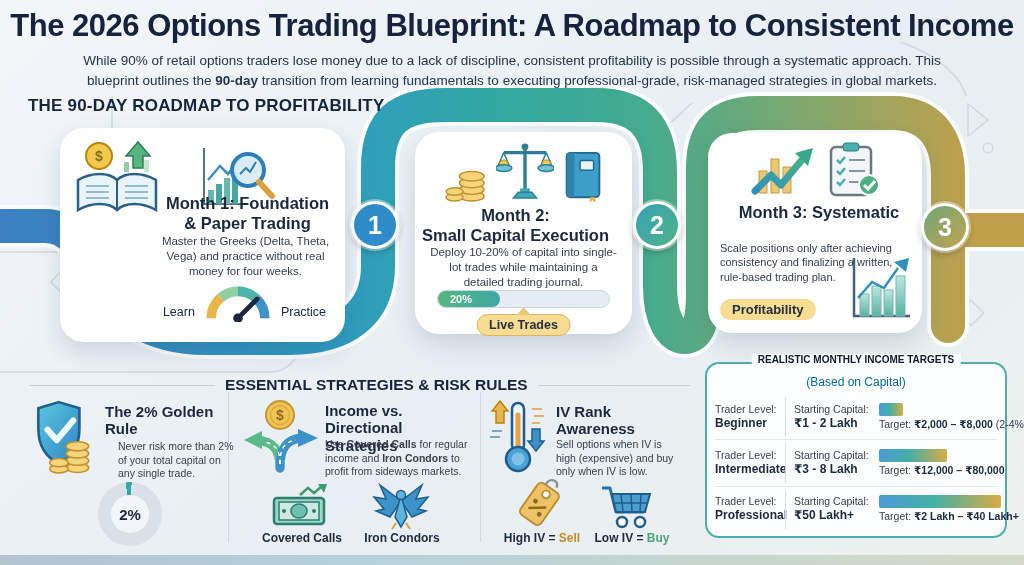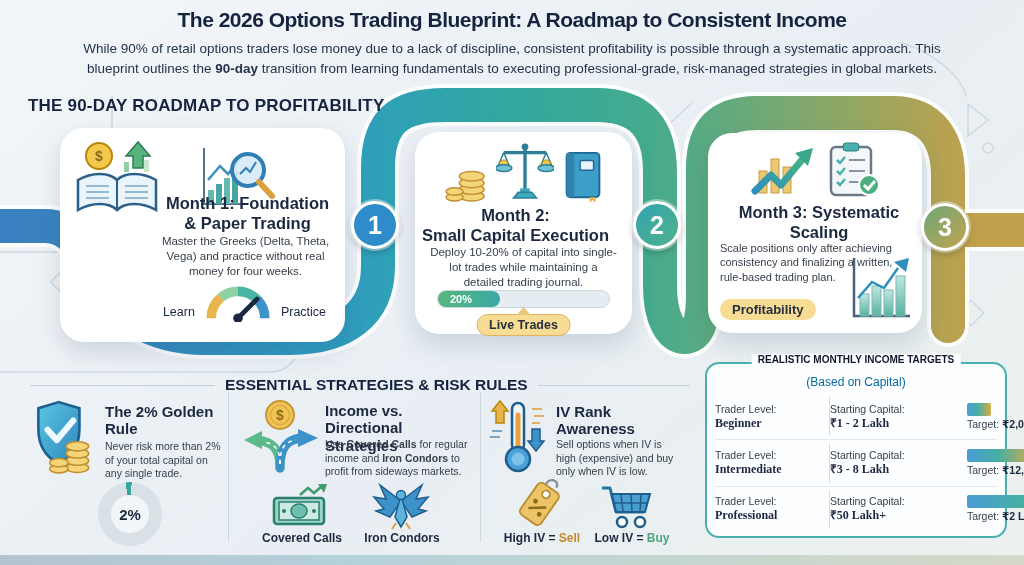--- a/index.html
+++ b/index.html
@@ -3,21 +3,21 @@
 <meta charset="utf-8">
 <style>
   html,body{margin:0;padding:0;background:#dfe6ec;}
   #stage{position:relative;width:1024px;height:565px;overflow:hidden;
     font-family:"Liberation Sans","DejaVu Sans",sans-serif;
     background:linear-gradient(140deg,#f3f6f9 0%,#e8eef3 55%,#ecf1ee 100%);}
   [data-name]{box-sizing:border-box;}
 
   
   .header{position:absolute;top:8px;left:0;right:0;text-align:center;z-index:5;}
-  .main-title{margin:0;font-size:21px;font-weight:bold;color:#16233f;letter-spacing:-.5px;}
+  .main-title{margin:0;font-size:31px;font-weight:bold;color:#16233f;letter-spacing:-.5px;}
   .intro{margin:7px auto 0;max-width:880px;font-size:13.5px;line-height:1.45;color:#23344a;}
 
   
   .roadmap-title{position:absolute;left:28px;top:96px;font-size:17px;font-weight:bold;color:#16233f;letter-spacing:.2px;z-index:5;}
   #roadsvg{position:absolute;left:0;top:0;z-index:1;}
   .card{position:absolute;background:#fff;border-radius:24px;box-shadow:0 10px 24px rgba(30,60,90,.16);z-index:3;}
   #card1{left:60px;top:128px;width:285px;height:214px;}
   #card2{left:415px;top:132px;width:217px;height:202px;}
   #card3{left:708px;top:133px;width:214px;height:200px;}
   .card-title{font-size:16.5px;font-weight:bold;color:#1b2840;line-height:1.2;text-align:center;}
@@ -66,25 +66,25 @@
   .donut-label{position:absolute;inset:0;display:flex;align-items:center;justify-content:center;
     font-size:15px;font-weight:bold;color:#1b2840;}
 
   
   .panel{position:absolute;left:705px;top:362px;width:302px;height:176px;background:#fdfeff;
     border:2px solid #49b0ad;border-radius:14px;z-index:5;}
   .panel-title{position:absolute;top:-10px;left:50%;transform:translateX(-50%);background:#fdfeff;
     padding:0 6px;font-size:10px;font-weight:bold;color:#0f172a;white-space:nowrap;}
   .panel-sub{position:absolute;top:11px;left:0;right:0;text-align:center;font-size:12px;color:#0369a1;}
   .rows{position:absolute;top:30px;left:8px;right:8px;bottom:4px;display:flex;flex-direction:column;}
-  .trow{flex:1;display:grid;grid-template-columns:70px 88px 1fr;align-items:center;padding:3px 0;gap:44px;}
+  .trow{flex:1;display:grid;grid-template-columns:70px 88px 1fr;align-items:center;padding:3px 0;}
   .trow + .trow{border-top:1px solid #e0e8ed;}
   .tcell{font-size:10.5px;color:#37404b;line-height:1.25;}
-  .tcell .val{font-size:12px;font-weight:bold;color:#1b2840;display:block;font-family:Liberation Serif, serif;}
-  .tcell.cap{border-left:1px solid #d5dde3;height:100%;display:flex;flex-direction:column;justify-content:center;}
+  .tcell .val{font-size:12px;font-weight:bold;color:#1b2840;display:block;}
+  .tcell.cap{border-left:1px solid #d5dde3;padding-left:8px;height:100%;display:flex;flex-direction:column;justify-content:center;}
   .tcell.tgt{display:flex;flex-direction:column;align-items:flex-start;gap:2px;padding-left:6px;}
   .tbar{height:13px;border-radius:2px;background:linear-gradient(90deg,#4a9bd5 0%,#45b0a4 45%,#d9ab45 100%);}
   .tgt-text{font-size:10.5px;color:#37404b;white-space:nowrap;}
   .tgt-text b{color:#1b2840;}
 
   .bottom-band{position:absolute;left:0;right:0;bottom:0;height:10px;z-index:6;opacity:.5;
     background:linear-gradient(90deg,#7d95ad,#7fb3c4,#9fbcae,#bdbfa2);}
 </style>
 </head>
 <body>
@@ -254,21 +254,20 @@
         </g>
         <g stroke="#8895a3" stroke-width="2">
             <path d="M22 19 H38 M22 30 H38 M22 41 H34"></path>
           </g>
         <circle cx="42" cy="44" r="10" fill="#4caf7d" stroke="#fff" stroke-width="2"></circle>
         <path d="M37 44 l4 4 l7 -8" stroke="#fff" stroke-width="3" fill="none"></path>
       </svg>
     </div>
     <div class="abs card-title c3-title" data-name="month-3-title">
       <div data-name="month-3-title-line1">Month 3: Systematic</div>
-      <div data-name="month-3-title-line2">Scaling</div>
     </div>
     <div class="abs card-body c3-body" data-name="month-3-body">Scale positions only after achieving consistency and finalizing a written, rule-based trading plan.</div>
     <svg class="abs c3-chart" width="66" height="72" viewBox="0 0 66 70" data-name="mini-bar-chart-icon">
       <path d="M6 4 V62 H62" stroke="#44607a" stroke-width="2.5" fill="none"></path>
       <g fill="url(#tealV)" stroke="#79b9ad">
         <rect x="12" y="40" width="9" height="22"></rect>
           <rect x="24" y="32" width="9" height="30"></rect>
         <rect x="36" y="36" width="9" height="26"></rect>
           <rect x="48" y="22" width="9" height="40"></rect>
       </g>
@@ -292,21 +291,21 @@
     <g fill="#f6d478" stroke="#c09032" stroke-width="1.5">
       <ellipse cx="44" cy="68" rx="11" ry="4.5"></ellipse>
         <ellipse cx="44" cy="61" rx="11" ry="4.5"></ellipse>
       <ellipse cx="44" cy="54" rx="11" ry="4.5"></ellipse>
         <ellipse cx="44" cy="47" rx="11" ry="4.5"></ellipse>
       <ellipse cx="26" cy="69" rx="9" ry="4"></ellipse>
         <ellipse cx="26" cy="63" rx="9" ry="4"></ellipse>
     </g>
   </svg>
   <div class="col-title" style="left:105px;top:403px;width:112px" data-name="golden-rule-title">The 2% Golden Rule</div>
-  <div class="col-body" style="left:105px;top:440px;width:118px" data-name="golden-rule-body">Never risk more than 2% of your total capital on any single trade.</div>
+  <div class="col-body" style="left:118px;top:440px;width:118px" data-name="golden-rule-body">Never risk more than 2% of your total capital on any single trade.</div>
   <div class="donut" data-name="risk-donut-chart">
     <div class="donut-hole" data-name="donut-hole"></div>
     <div class="donut-label" data-name="donut-label">2%</div>
   </div>
 
   <svg class="abs" style="left:238px;top:396px;z-index:5" width="84" height="80" viewBox="0 0 84 76" data-name="split-arrows-coin-icon">
     <path d="M42 70 C42 50 34 44 20 42" stroke="#5cb98a" stroke-width="9" fill="none" stroke-linecap="round"></path>
     <polygon points="24,33 6,42 24,51" fill="#5cb98a"></polygon>
     <path d="M42 70 C42 48 50 42 62 40" stroke="#3d92c9" stroke-width="9" fill="none" stroke-linecap="round"></path>
     <polygon points="60,31 80,40 60,49" fill="#3d92c9"></polygon>

